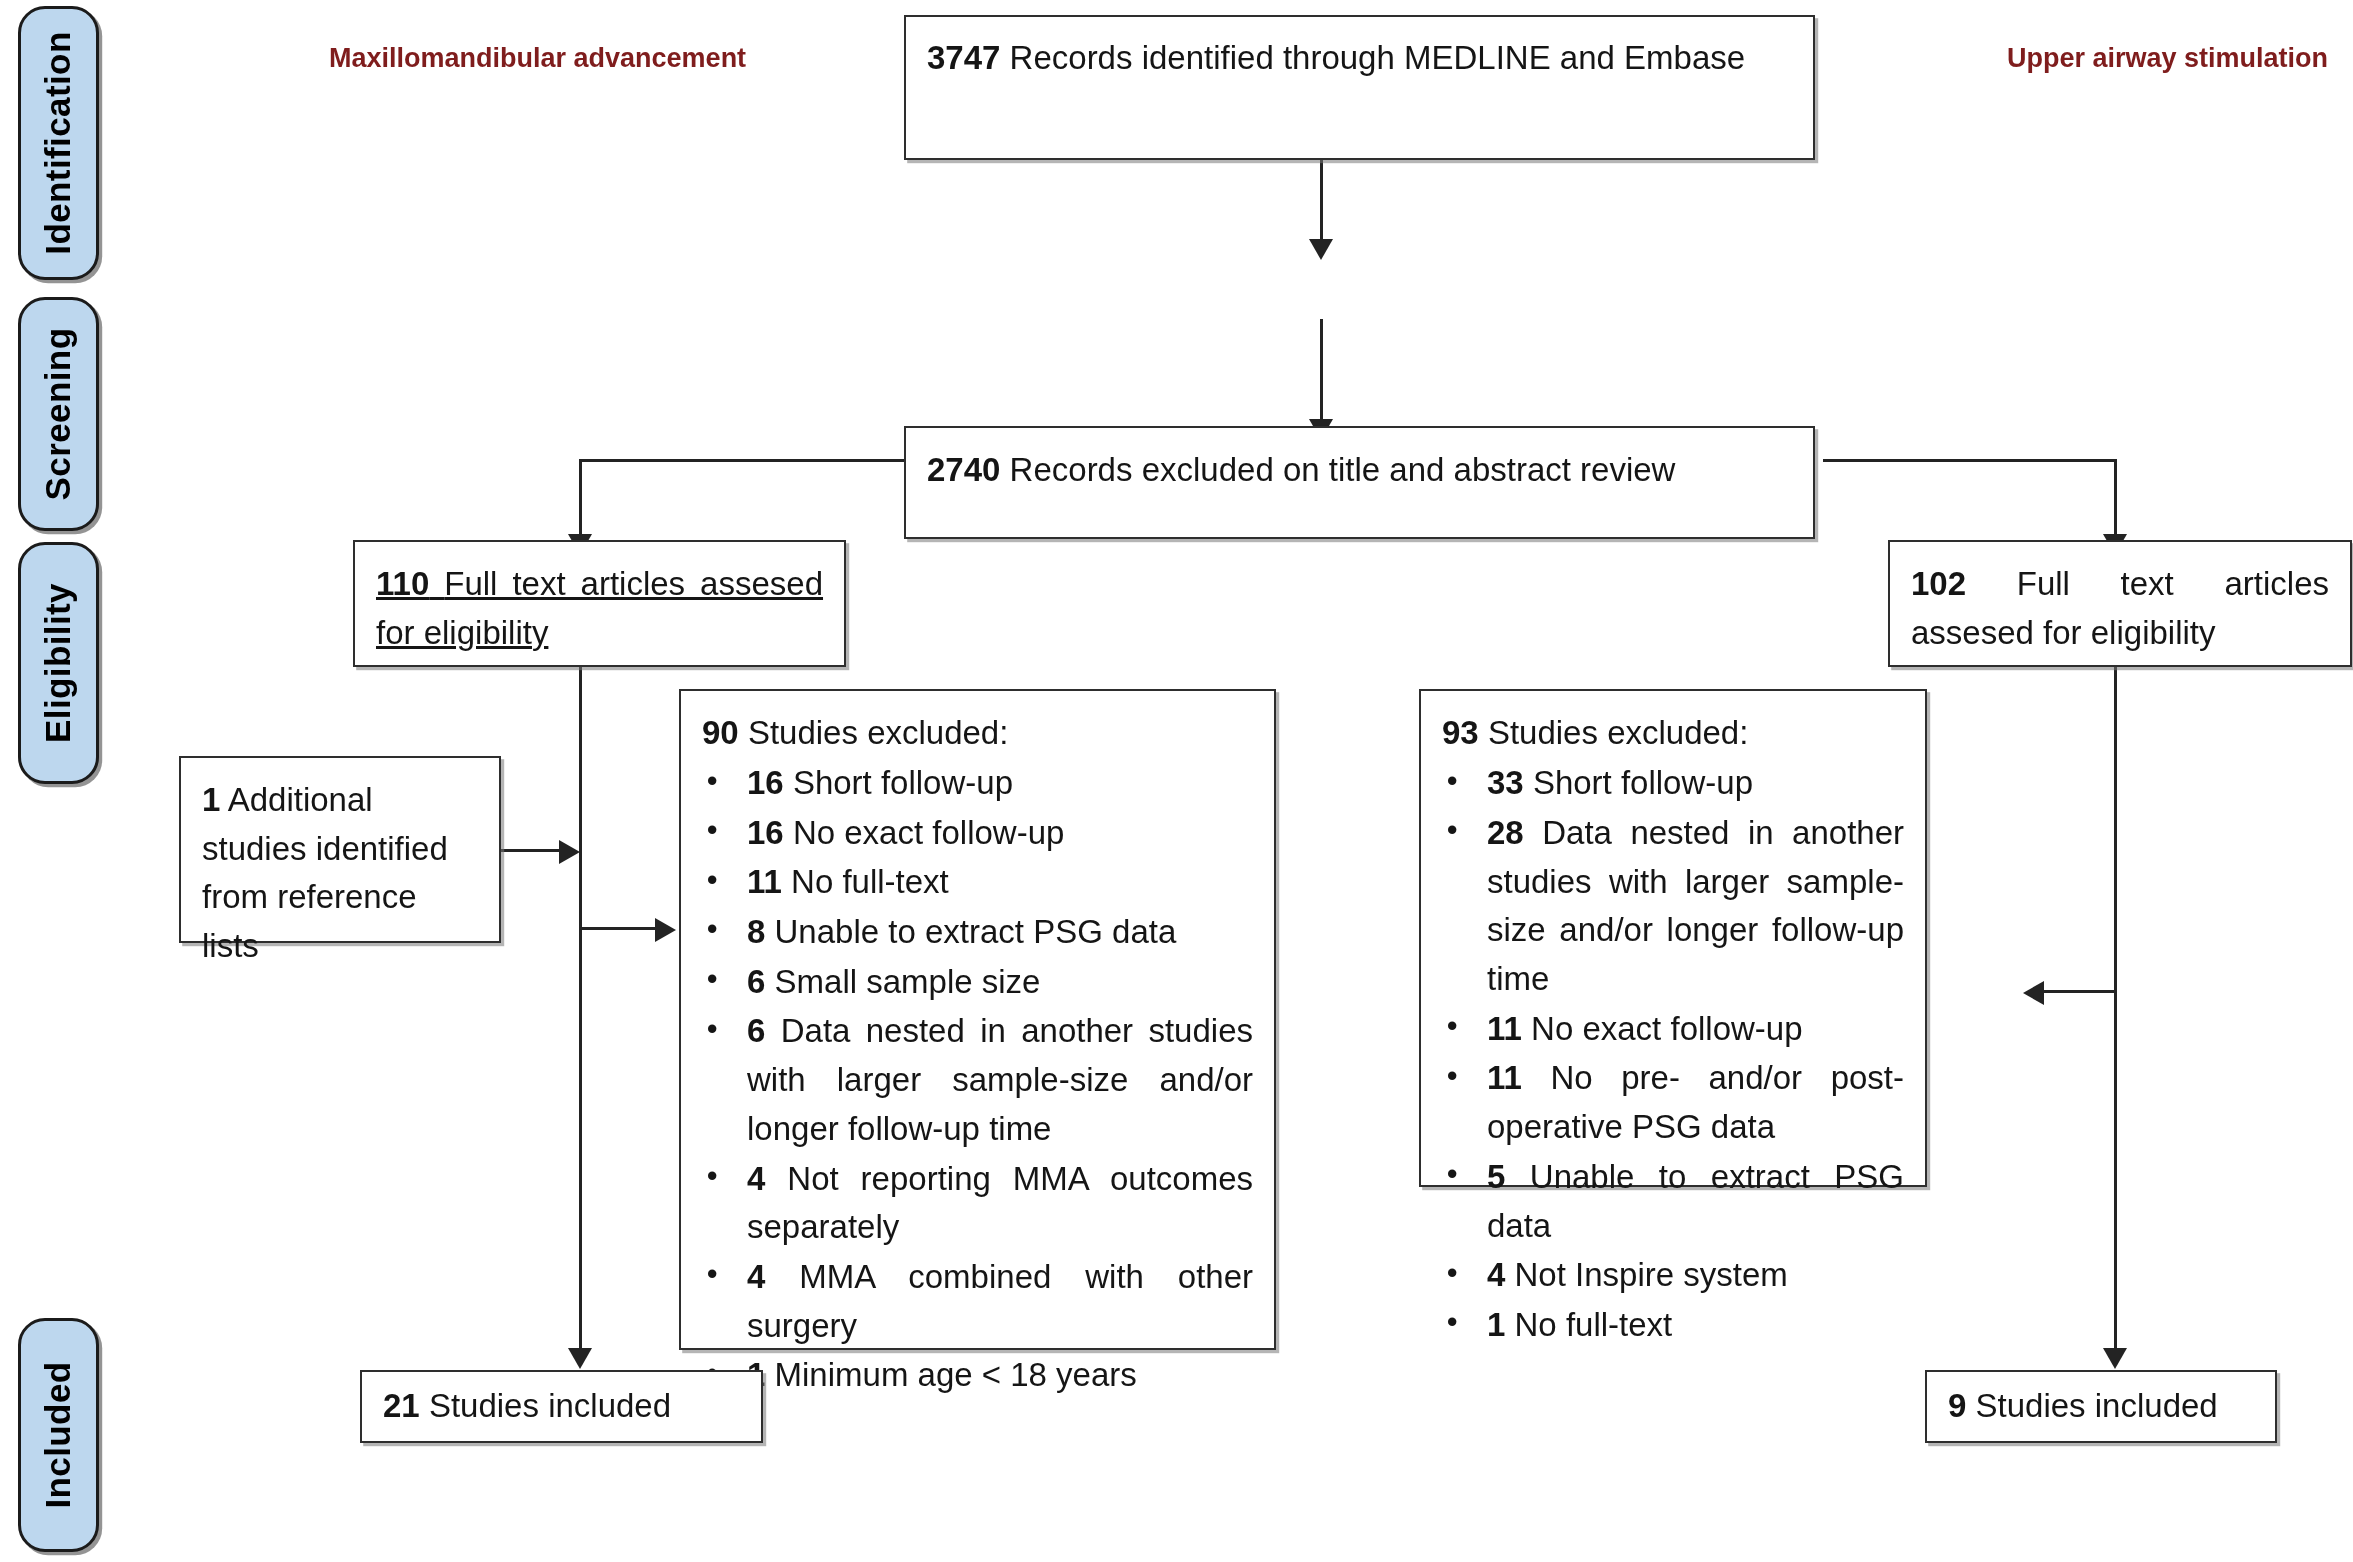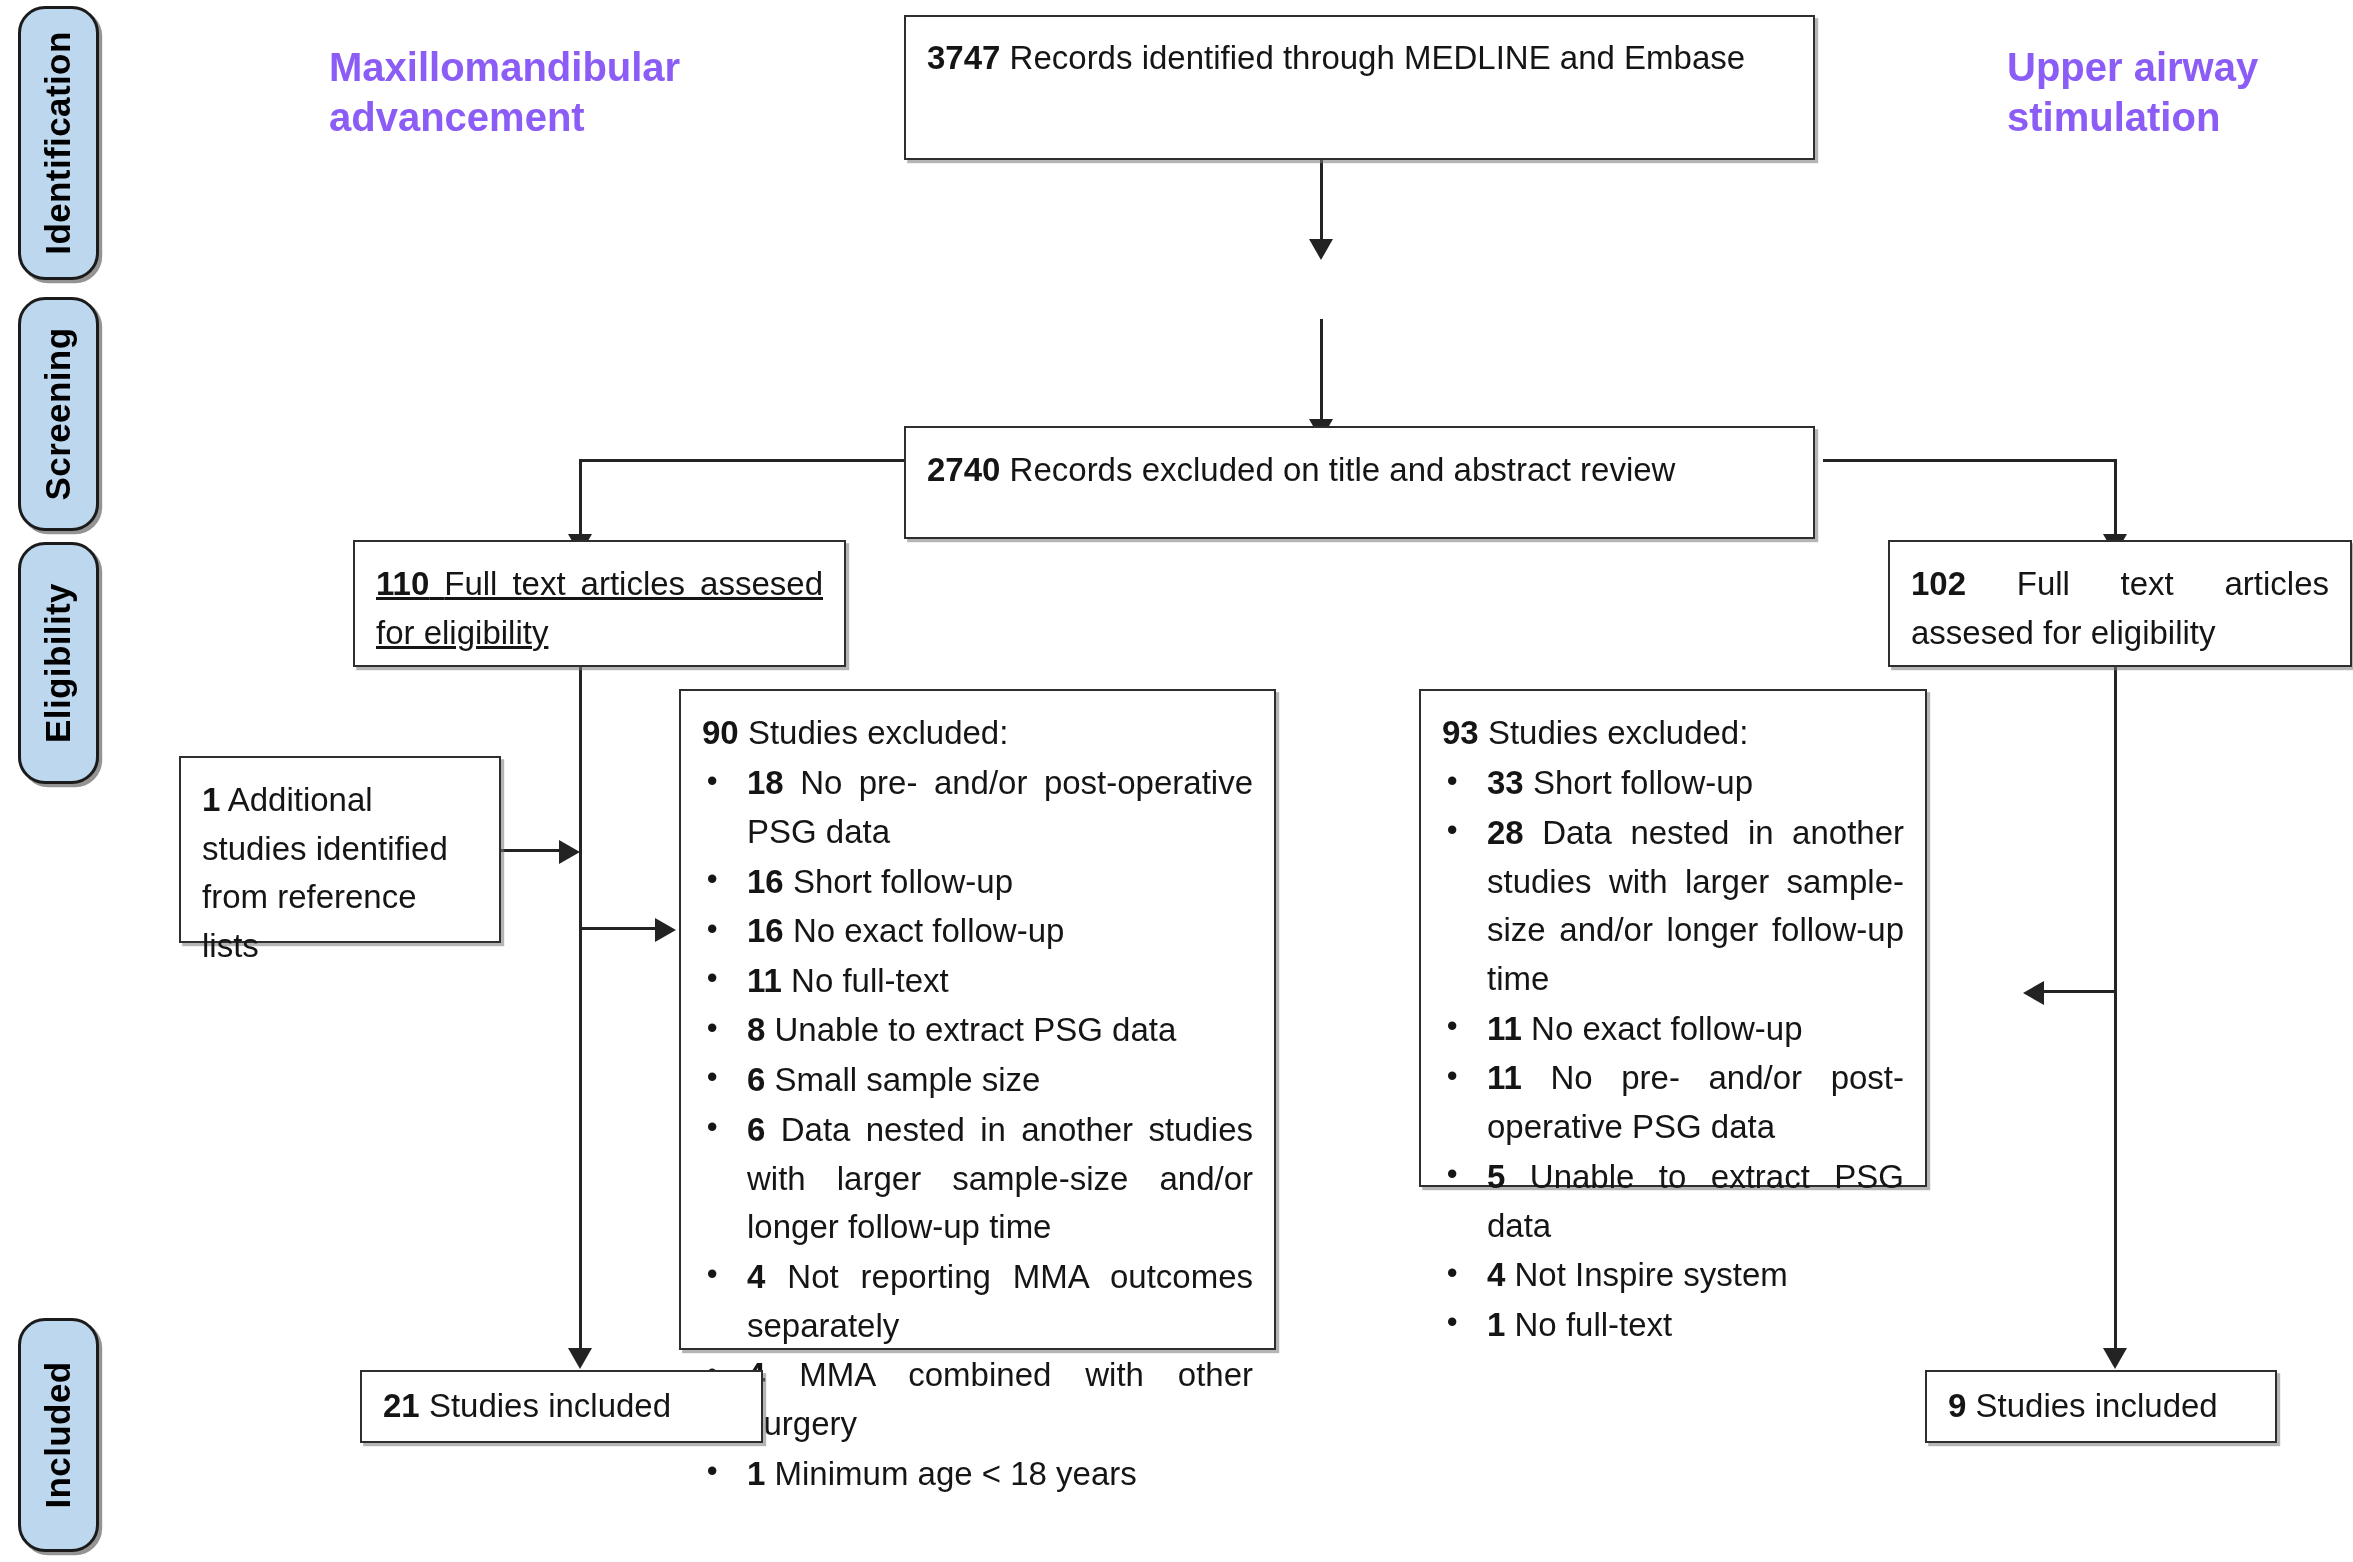--- a/index.html
+++ b/index.html
@@ -53,23 +53,23 @@
     line-height: 1.48;
     color: #151515;
   }
   .box.justify { text-align: justify; text-align-last: left; }
   .box b { font-weight: bold; }
 
   
   .heading {
     position: absolute;
     font-weight: bold;
-    font-size: 40px;
+    font-size: 27px;
     line-height: 1.25;
-    color: #8b5cf6;
+    color: #7f1d1d;
   }
 
   
   .excl-title { margin: 0 0 1.6px 0; }
   ul.excl {
     list-style: none;
     margin: 0;
     padding: 0;
   }
   ul.excl > li {
@@ -194,24 +194,20 @@
     <span>Additional studies identified from reference lists</span>
   </div>
 
   <div class="box justify" style="left:679px; top:689px; width:597px; height:661px;">
     <p class="excl-title">
       <b>90</b>
       <span>Studies excluded:</span>
     </p>
     <ul class="excl">
       <li>
-        <b>18</b>
-        <span>No pre- and/or post-operative PSG data</span>
-      </li>
-      <li>
         <b>16</b>
         <span>Short follow-up</span>
       </li>
       <li>
         <b>16</b>
         <span>No exact follow-up</span>
       </li>
       <li>
         <b>11</b>
         <span>No full-text</span>

